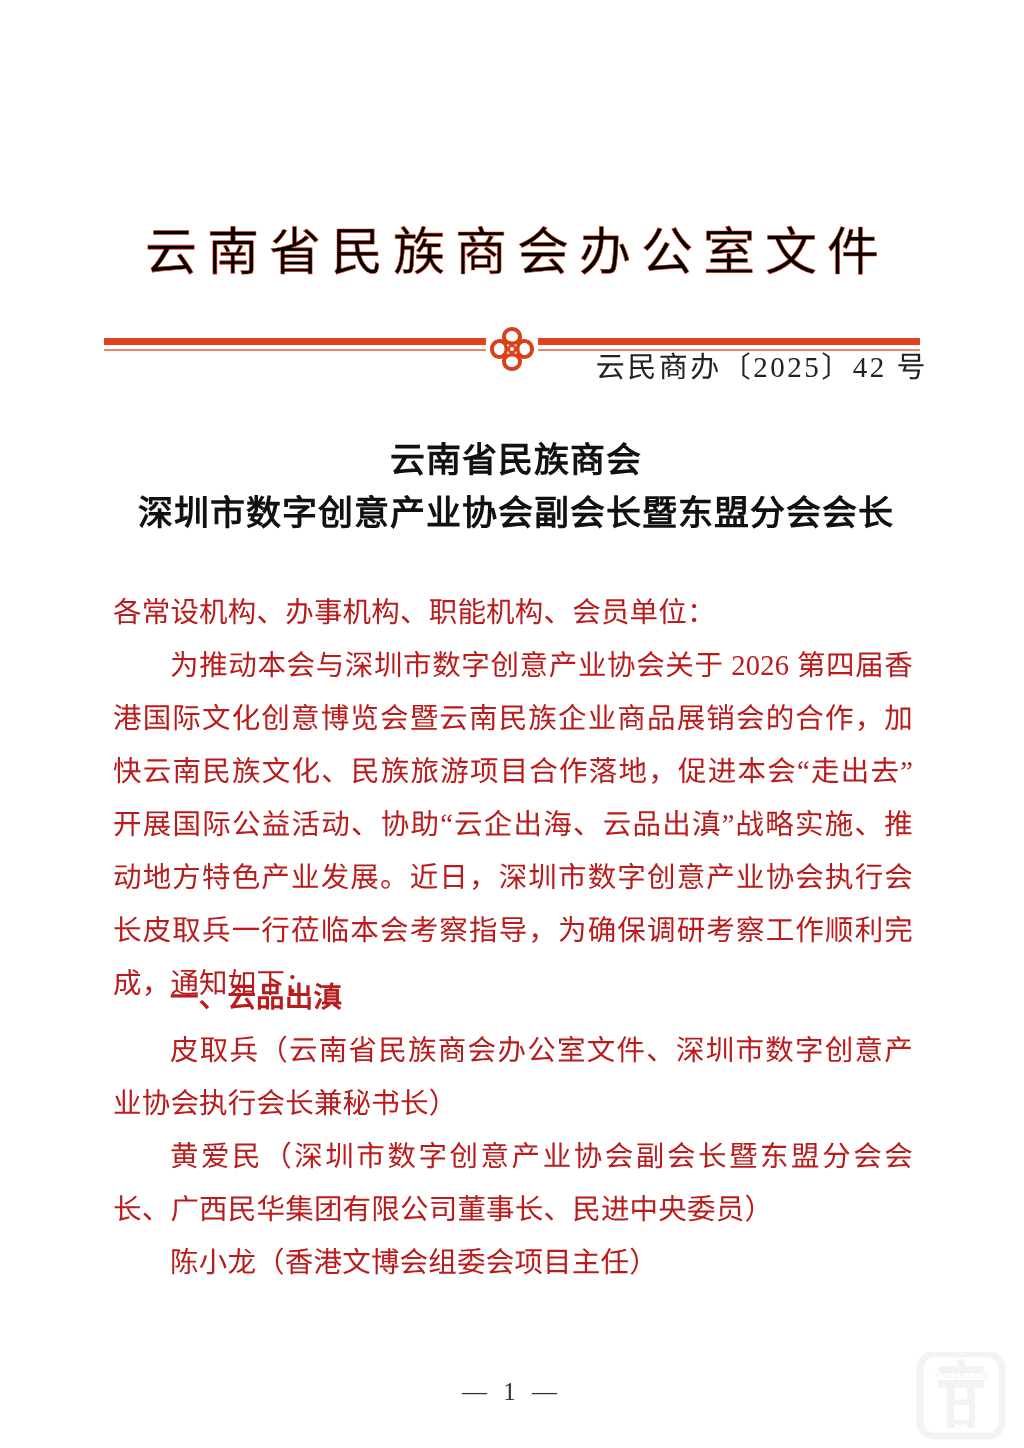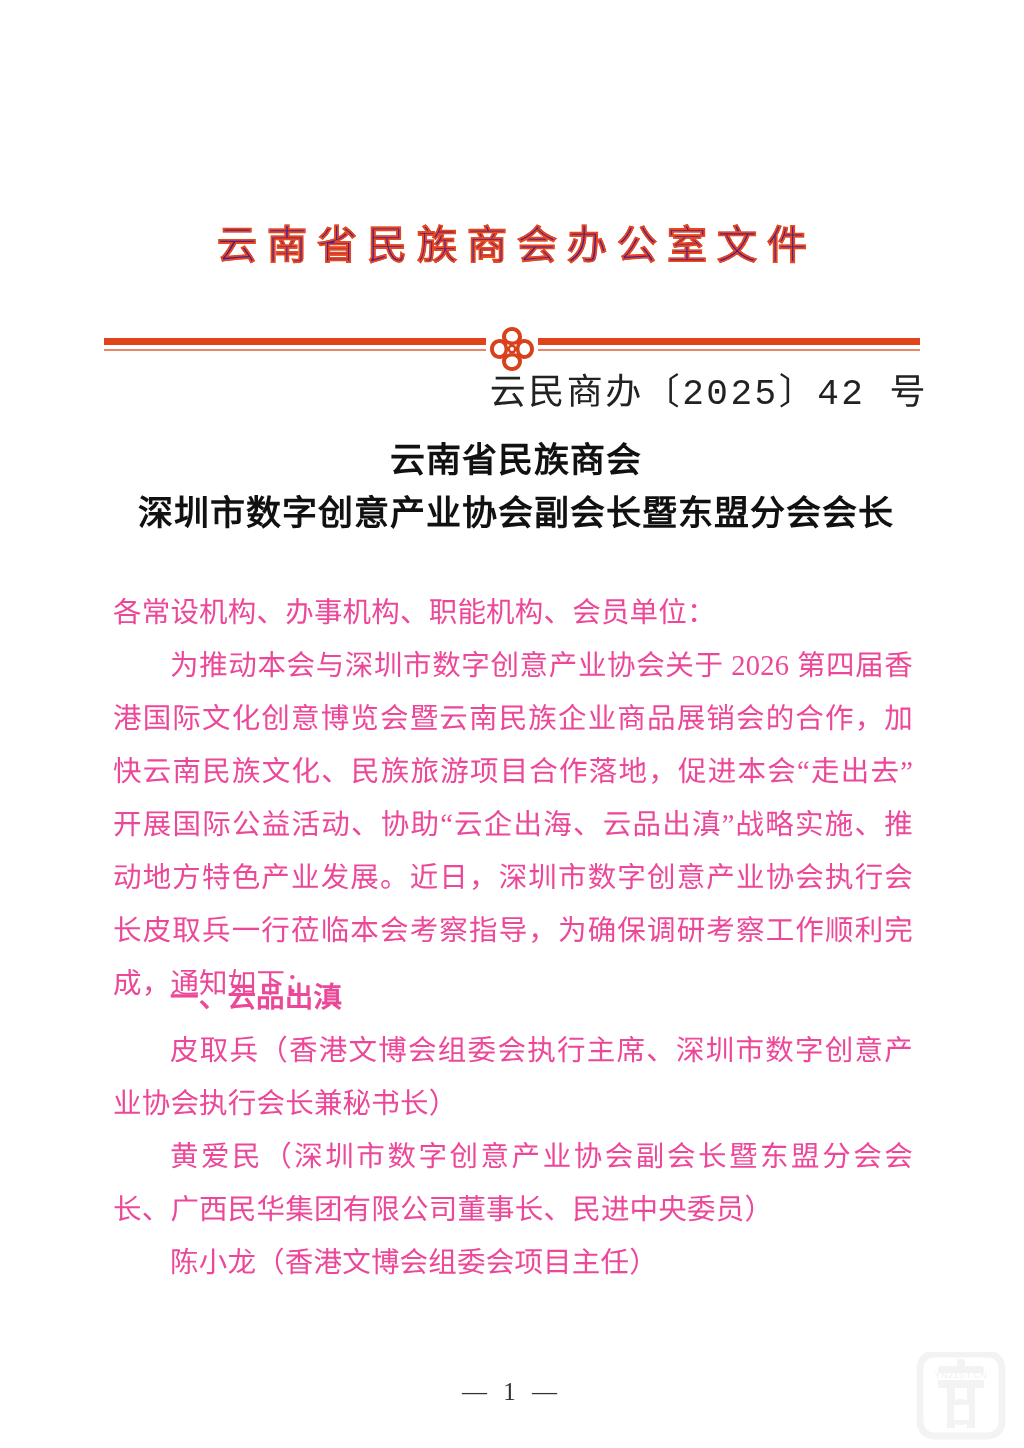--- a/index.html
+++ b/index.html
@@ -25,25 +25,25 @@
   
   .letterhead {
     position: absolute;
     top: 222px;
     left: 0;
     width: 1024px;
     text-align: center;
   }
   .letterhead-title {
     font-family: "Liberation Serif", "DejaVu Serif", serif;
-    font-weight: 700;
-    font-size: 40px;
+    font-weight: 400;
+    font-size: 52px;
     line-height: 1.18;
     letter-spacing: 10px;
-    color: #4c1d95;
+    color: #000000;
     text-indent: 10px;
     white-space: nowrap;
     -webkit-text-stroke: 0.6px #E8481B;
   }
 
   
   .divider-wrap {
     position: absolute;
     top: 332px;
     left: 104px;
@@ -76,24 +76,24 @@
     background: #ffffff;
     display: flex;
     align-items: center;
     justify-content: center;
   }
   .ornament svg { display: block; }
 
   
   .doc-number {
     position: absolute;
-    top: 362px;
+    top: 343px;
     right: 96px;
-    font-family: Liberation Mono, monospace;
-    font-size: 36px;
+    font-family: Liberation Serif, serif;
+    font-size: 29px;
     letter-spacing: 2.5px;
     color: #222;
     white-space: nowrap;
   }
 
   
   .doc-title {
     position: absolute;
     top: 434px;
     left: 4px;
@@ -116,21 +116,21 @@
     left: 113px;
     width: 800px;
   }
   .body-block.b1 { top: 586px; }
   .body-block.b2 { top: 971px; }
 
   .para {
     font-family: "Liberation Serif", "DejaVu Serif", serif;
     font-size: 28.5px;
     line-height: 53px;
-    color: #ec4899;
+    color: #b91c1c;
     letter-spacing: 0.2px;
     text-align: justify;
     text-justify: inter-character;
     margin: 0;
   }
   .para.indent { text-indent: 2em; }
   .para.heading {
     font-weight: 700;
     text-indent: 2em;
   }
@@ -198,21 +198,21 @@
     <div class="doc-title-line">深圳市数字创意产业协会副会长暨东盟分会会长</div>
   </div>
 
   <div class="body-block b1">
     <p class="para nojustify">各常设机构、办事机构、职能机构、会员单位：</p>
     <p class="para indent">为推动本会与深圳市数字创意产业协会关于 2026 第四届香港国际文化创意博览会暨云南民族企业商品展销会的合作，加快云南民族文化、民族旅游项目合作落地，促进本会“走出去”开展国际公益活动、协助“云企出海、云品出滇”战略实施、推动地方特色产业发展。近日，深圳市数字创意产业协会执行会长皮取兵一行莅临本会考察指导，为确保调研考察工作顺利完成，通知如下：</p>
   </div>
 
   <div class="body-block b2">
     <p class="para heading nojustify">一、云品出滇</p>
-    <p class="para indent">皮取兵（香港文博会组委会执行主席、深圳市数字创意产业协会执行会长兼秘书长）</p>
+    <p class="para indent">皮取兵（云南省民族商会办公室文件、深圳市数字创意产业协会执行会长兼秘书长）</p>
     <p class="para indent">黄爱民（深圳市数字创意产业协会副会长暨东盟分会会长、广西民华集团有限公司董事长、民进中央委员）</p>
     <p class="para indent nojustify">陈小龙（香港文博会组委会项目主任）</p>
   </div>
 
   <div class="page-number">— 1 —</div>
 
   <div class="watermark">
     <svg width="98" height="88" viewBox="0 0 98 88" aria-hidden="true">
       <rect x="8" y="2" width="82" height="82" rx="14" ry="14" fill="none" stroke="#f3f3f3" stroke-width="7"></rect>
       <g fill="#f3f3f3">

